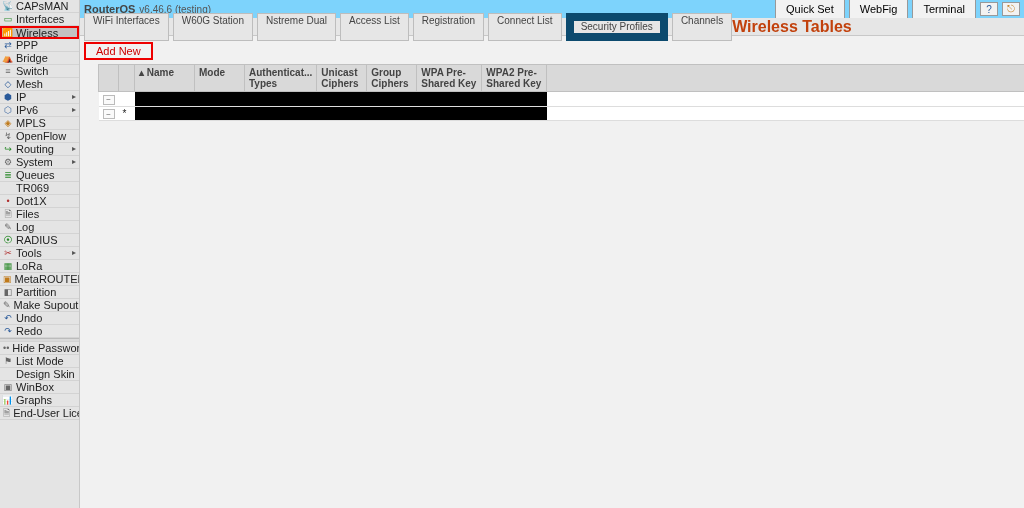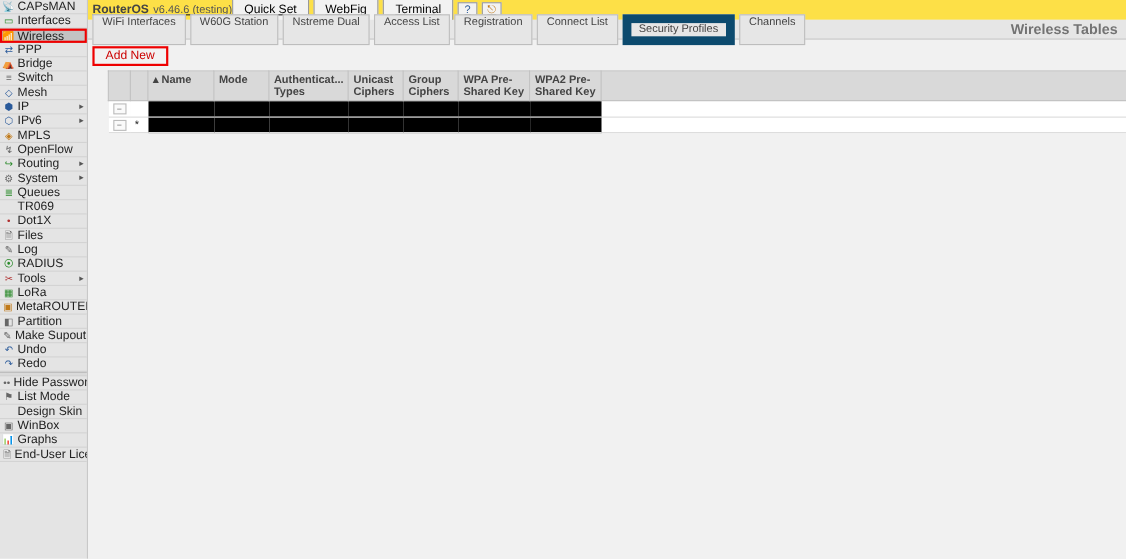--- a/index.html
+++ b/index.html
@@ -55,26 +55,26 @@
       color: #555;
     }
     .sidebar-item.spacer {
       background: #dadada;
       border-top: 1px solid #bbb;
       height: 4px;
       padding: 0;
     }
     .main { flex: 1; display: flex; flex-direction: column; background: #f1f1f1; }
     .top-bar {
-      background: #fde047;
+      background: #7dd3fc;
       height: 18px;
       display: flex;
       align-items: center;
+      justify-content: space-between;
       padding: 0 4px;
-      text-decoration: underline;
     }
     .title-area { display: flex; align-items: baseline; gap: 4px; }
     .title-area .product { font-weight: bold; color: #444; font-size: 11px; }
     .title-area .version { font-size: 10px; color: #555; }
     .top-buttons { display: flex; gap: 4px; align-items: center; }
     .top-btn {
       background: #f2f2f2;
       border: 1px solid #999;
       padding: 1px 10px;
       font-size: 11px;
@@ -90,43 +90,42 @@
       display: flex;
       align-items: center;
       justify-content: center;
       font-size: 10px;
       cursor: pointer;
     }
     .tab-bar {
       background: #e6e6e6;
       display: flex;
       align-items: center;
-      justify-content: space-between;
       border-bottom: 1px solid #c8c8c8;
       height: 18px;
       padding: 0 4px;
     }
     .tabs { display: flex; gap: 4px; }
     .tab {
       background: #e6e6e6;
       border: 1px solid #bdbdbd;
       padding: 1px 8px;
       font-size: 10px;
       cursor: pointer;
       line-height: 12px;
       color: #444;
     }
     .tab.highlighted {
       border: 8px solid #0c4a6e;
       padding: 0 7px;
     }
     .page-header {
       font-weight: bold;
-      color: #737373;
-      font-size: 13px;
+      color: #c2410c;
+      font-size: 16px;
       padding-right: 4px;
     }
     .action-row {
       padding: 6px 4px 4px;
     }
     .add-new-btn {
       background: #f2f2f2;
       border: 2px solid #e00;
       color: #c00;
       padding: 1px 10px;

